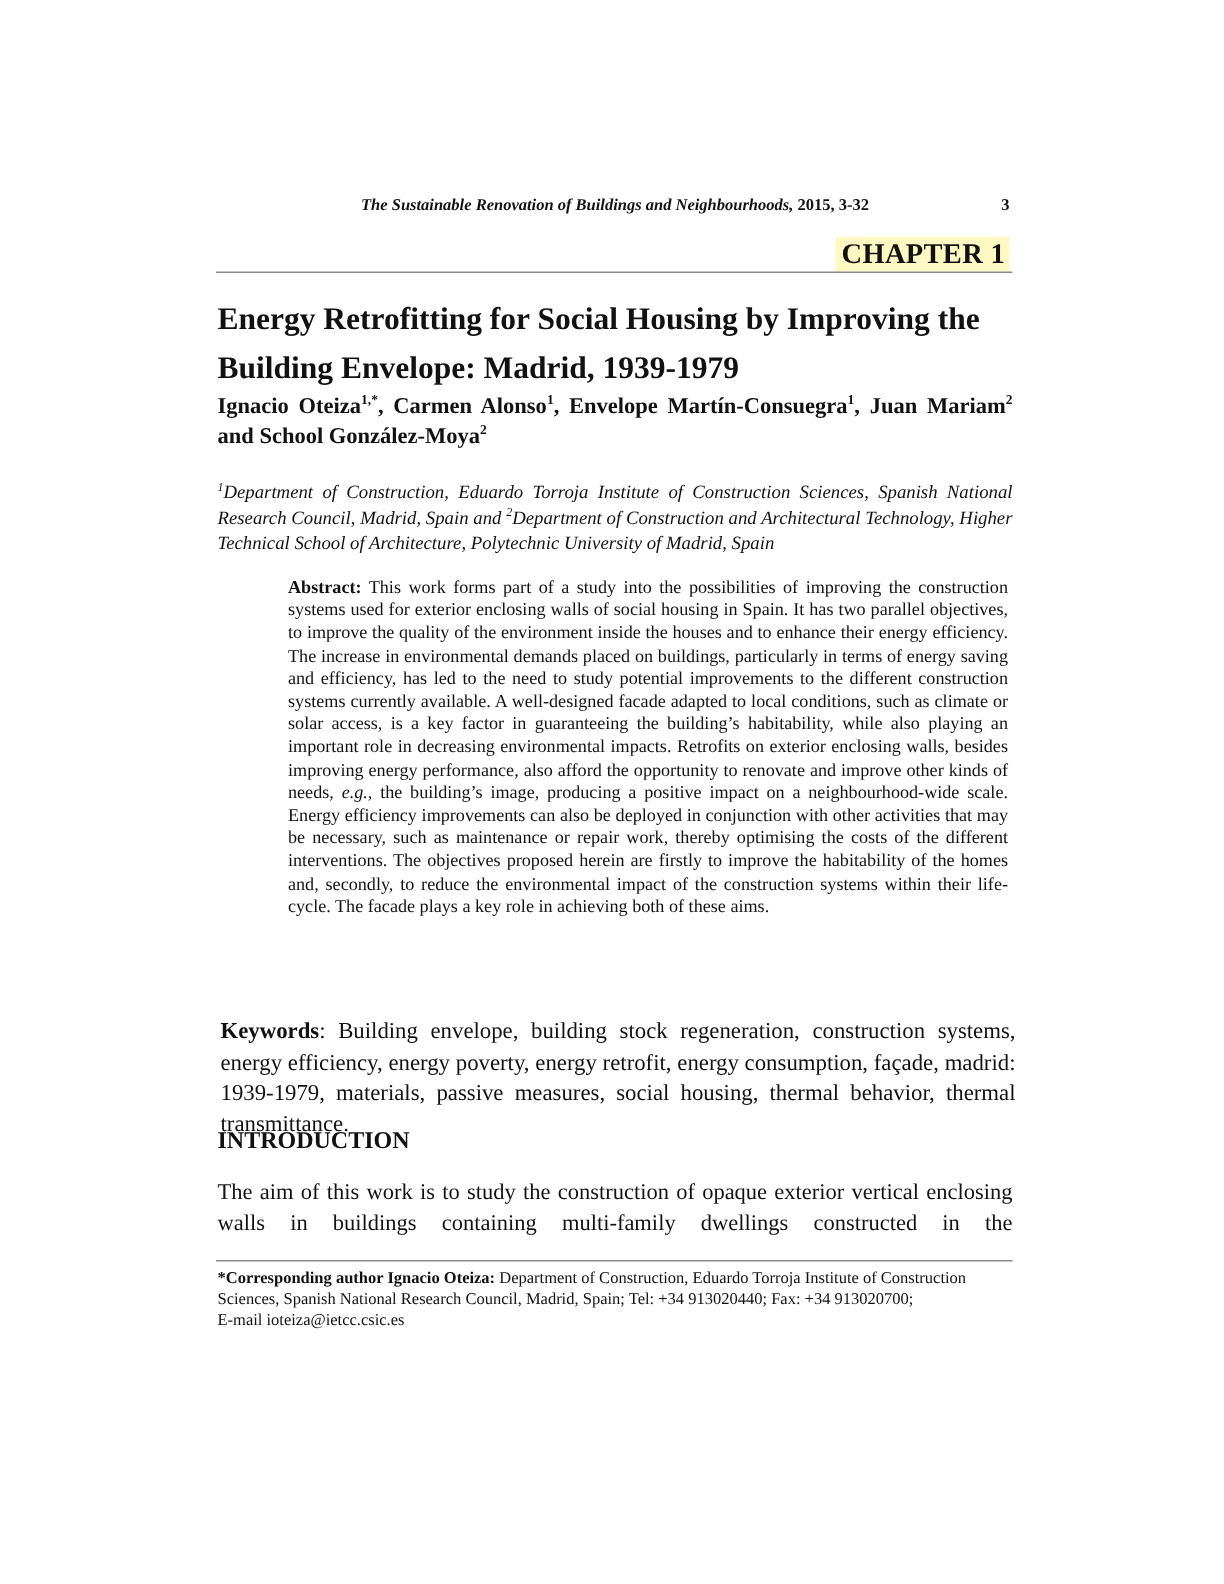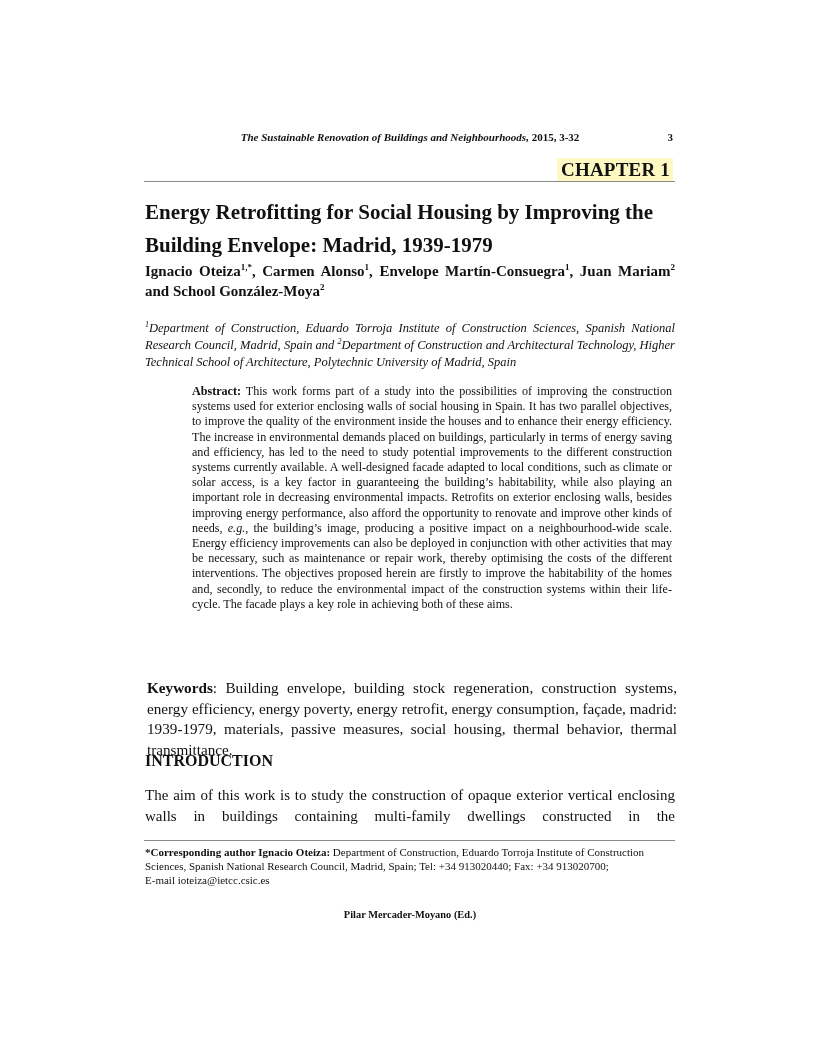--- a/index.html
+++ b/index.html
@@ -54,14 +54,13 @@
 
 <div class="abs keywords"><b>Keywords</b><span>: Building envelope, building stock regeneration, construction systems, energy efficiency, energy poverty, energy retrofit, energy consumption, façade, madrid: 1939-1979, materials, passive measures, social housing, thermal behavior, thermal transmittance.</span></div>
 
 <div class="abs intro-h">INTRODUCTION</div>
 <div class="abs intro-p">The aim of this work is to study the construction of opaque exterior vertical enclosing walls in buildings containing multi-family dwellings constructed in the</div>
 
 <div class="abs fn-rule"></div>
 <div class="abs footnote"><b>*Corresponding author Ignacio Oteiza:</b><span> Department of Construction, Eduardo Torroja Institute of Construction Sciences, Spanish National Research Council, Madrid, Spain; Tel: +34 913020440; Fax: +34 913020700;</span><br><span>E-mail ioteiza@ietcc.csic.es</span></div>
 
 <div class="abs publisher">
-  <div>Pilar Mercader-Moyano (Ed.)</div>
 </div>
 
 </body></html>

